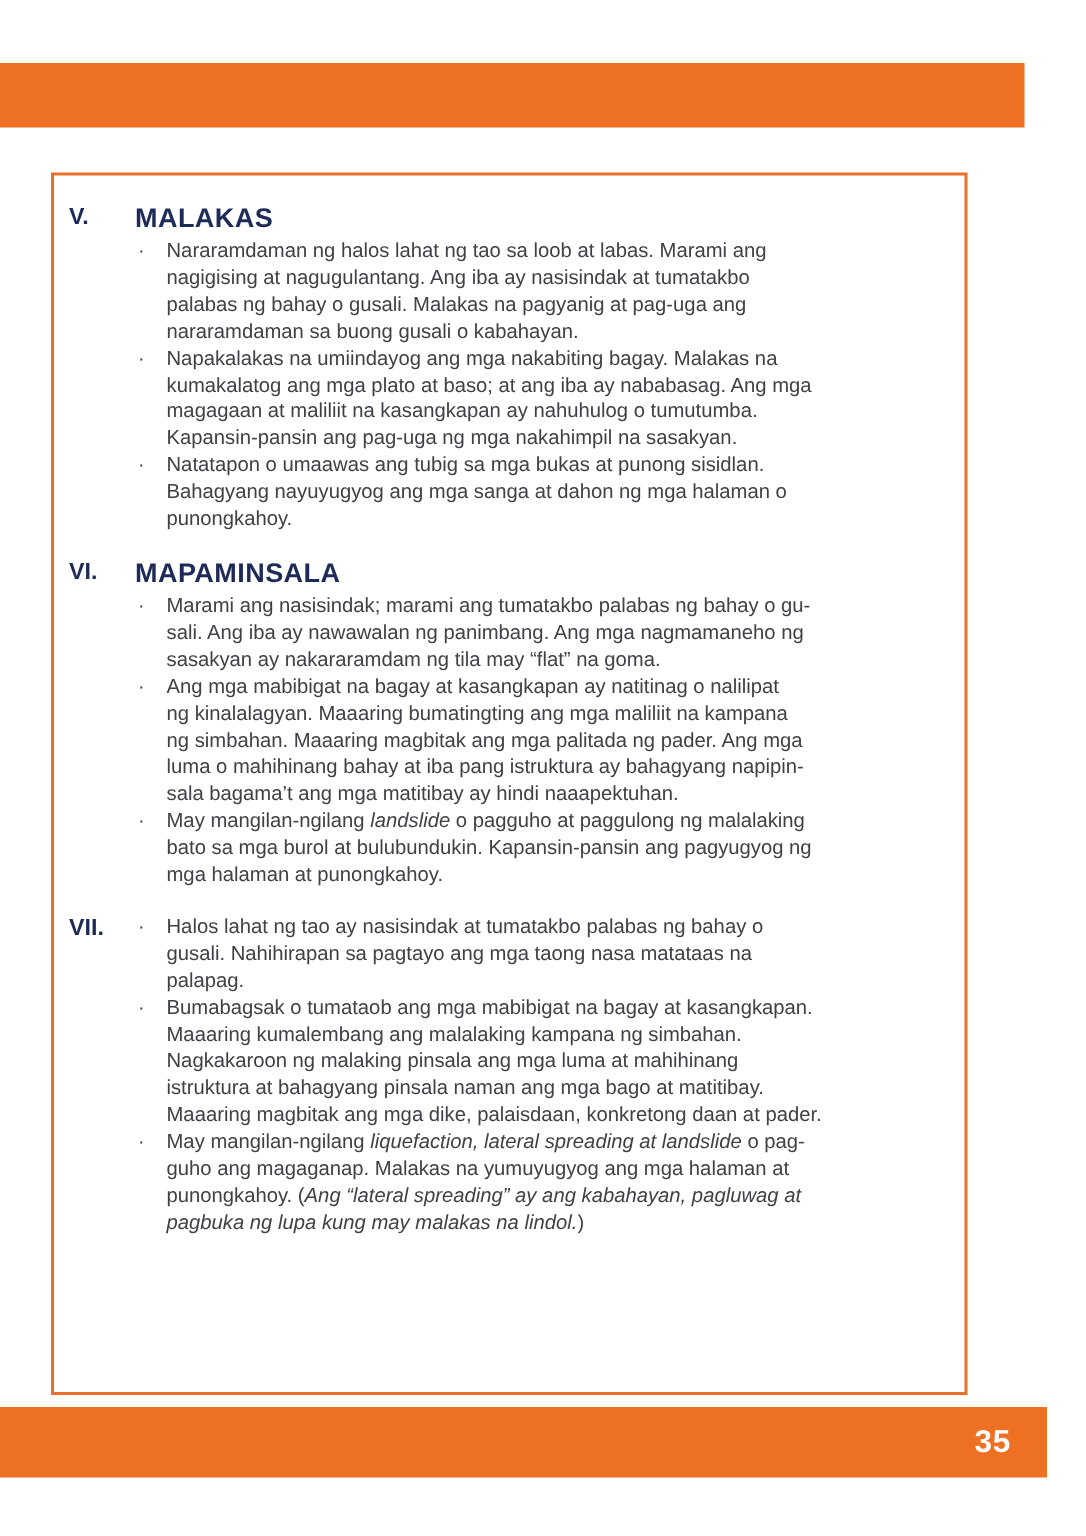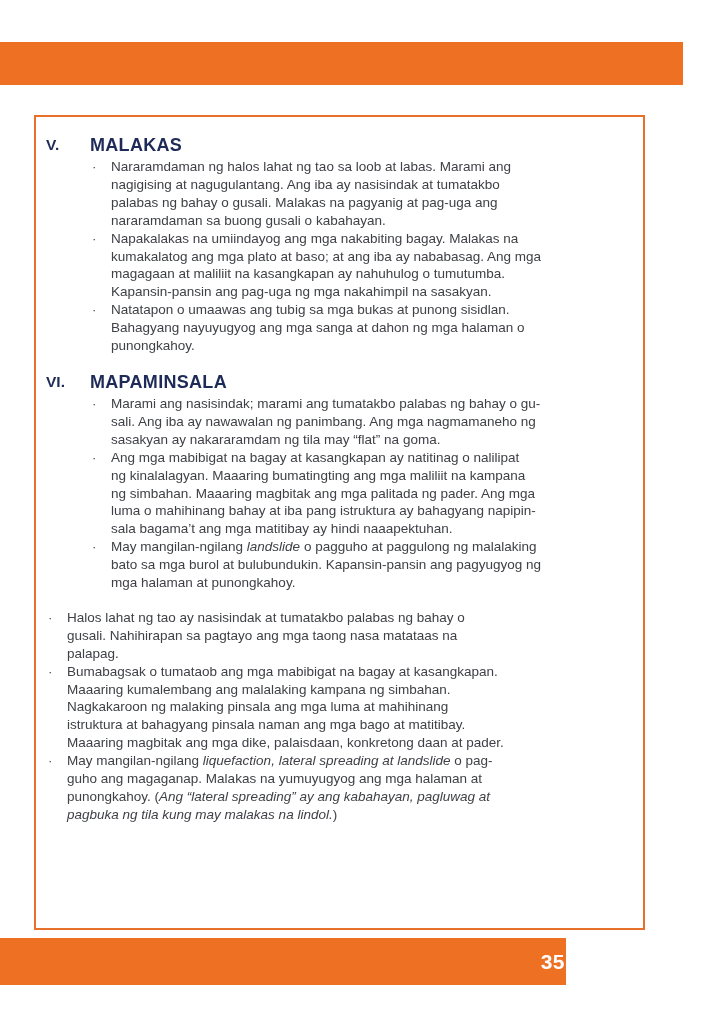--- a/index.html
+++ b/index.html
@@ -45,24 +45,24 @@
     padding-left: 2px;
   }
   .bullet-text {
     flex: 1; min-width: 0;
     color: #3F4146; font-size: 13.5px; line-height: 17.9px;
   }
   .bullet-text i { font-style: italic; text-align: center; }
 
   .bottom-bar {
     position: absolute; left: 0; top: 938px;
-    width: 566px; height: 47px;
+    width: 698px; height: 47px;
     background: #EE7023;
     display: flex; align-items: center; justify-content: flex-end;
-    padding-right: 1px;
+    padding-right: 24px;
   }
   .page-number {
     color: #ffffff; font-weight: bold; font-size: 21px;
     letter-spacing: 0.5px;
   }
 </style>
 </head>
 <body>
 
 <div class="page">
@@ -98,32 +98,33 @@
             <span class="marker">·</span>
             <div class="bullet-text">Ang mga mabibigat na bagay at kasangkapan ay natitinag o nalilipat<br>ng kinalalagyan. Maaaring bumatingting ang mga maliliit na kampana<br>ng simbahan. Maaaring magbitak ang mga palitada ng pader. Ang mga<br>luma o mahihinang bahay at iba pang istruktura ay bahagyang napipin-<br>sala bagama’t ang mga matitibay ay hindi naaapektuhan.</div>
           </div>
           <div class="bullet">
             <span class="marker">·</span>
             <div class="bullet-text">May mangilan-ngilang <i>landslide</i> o pagguho at paggulong ng malalaking<br>bato sa mga burol at bulubundukin. Kapansin-pansin ang pagyugyog ng<br>mga halaman at punongkahoy.</div>
           </div>
         </div>
       </div>
       <div class="section">
+        <div class="numeral">VII.</div>
         <div class="sec-body">
           <div class="bullet">
             <span class="marker">·</span>
             <div class="bullet-text">Halos lahat ng tao ay nasisindak at tumatakbo palabas ng bahay o<br>gusali. Nahihirapan sa pagtayo ang mga taong nasa matataas na<br>palapag.</div>
           </div>
           <div class="bullet">
             <span class="marker">·</span>
             <div class="bullet-text">Bumabagsak o tumataob ang mga mabibigat na bagay at kasangkapan.<br>Maaaring kumalembang ang malalaking kampana ng simbahan.<br>Nagkakaroon ng malaking pinsala ang mga luma at mahihinang<br>istruktura at bahagyang pinsala naman ang mga bago at matitibay.<br>Maaaring magbitak ang mga dike, palaisdaan, konkretong daan at pader.</div>
           </div>
           <div class="bullet">
             <span class="marker">·</span>
-            <div class="bullet-text">May mangilan-ngilang <i>liquefaction, lateral spreading at landslide</i> o pag-<br>guho ang magaganap. Malakas na yumuyugyog ang mga halaman at<br>punongkahoy. (<i>Ang “lateral spreading” ay ang kabahayan, pagluwag at</i><br><i>pagbuka ng tila kung may malakas na lindol.</i>)</div>
+            <div class="bullet-text">May mangilan-ngilang <i>liquefaction, lateral spreading at landslide</i> o pag-<br>guho ang magaganap. Malakas na yumuyugyog ang mga halaman at<br>punongkahoy. (<i>Ang “lateral spreading” ay ang kabahayan, pagluwag at</i><br><i>pagbuka ng lupa kung may malakas na lindol.</i>)</div>
           </div>
         </div>
       </div>
     </div>
   <div class="bottom-bar">
     <span class="page-number">35</span>
   </div>
 </div>
 
 </body></html>

